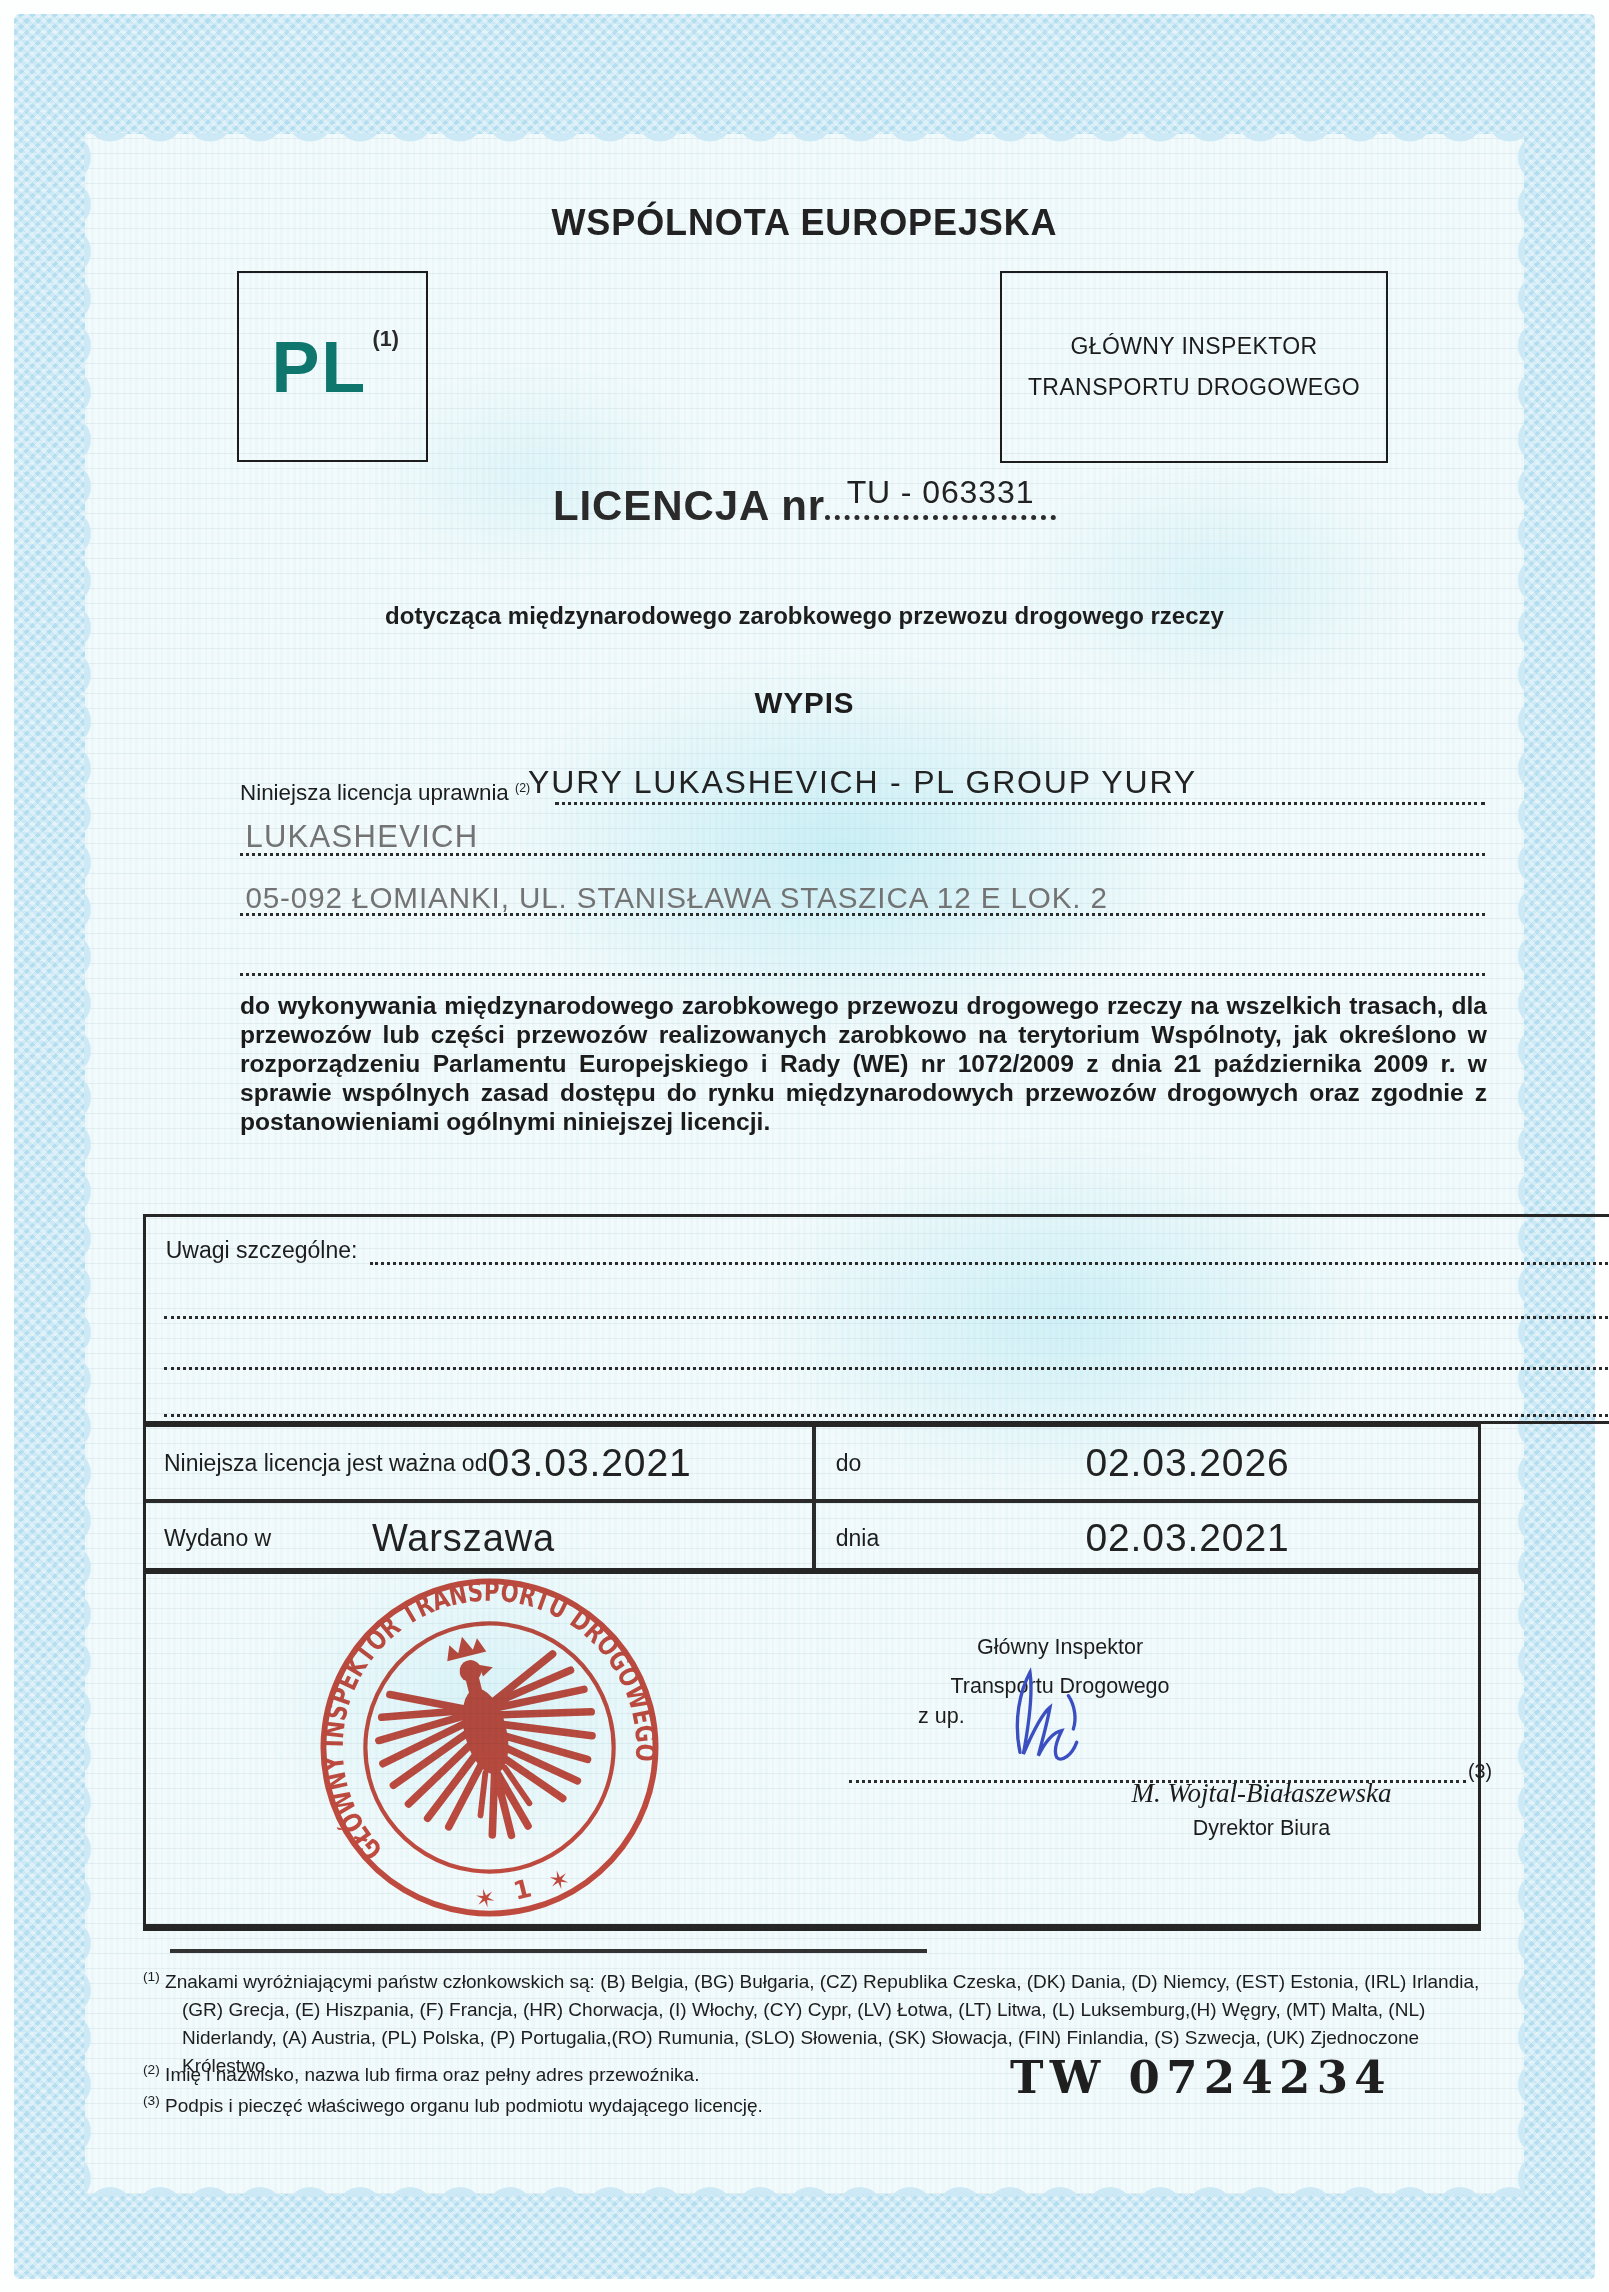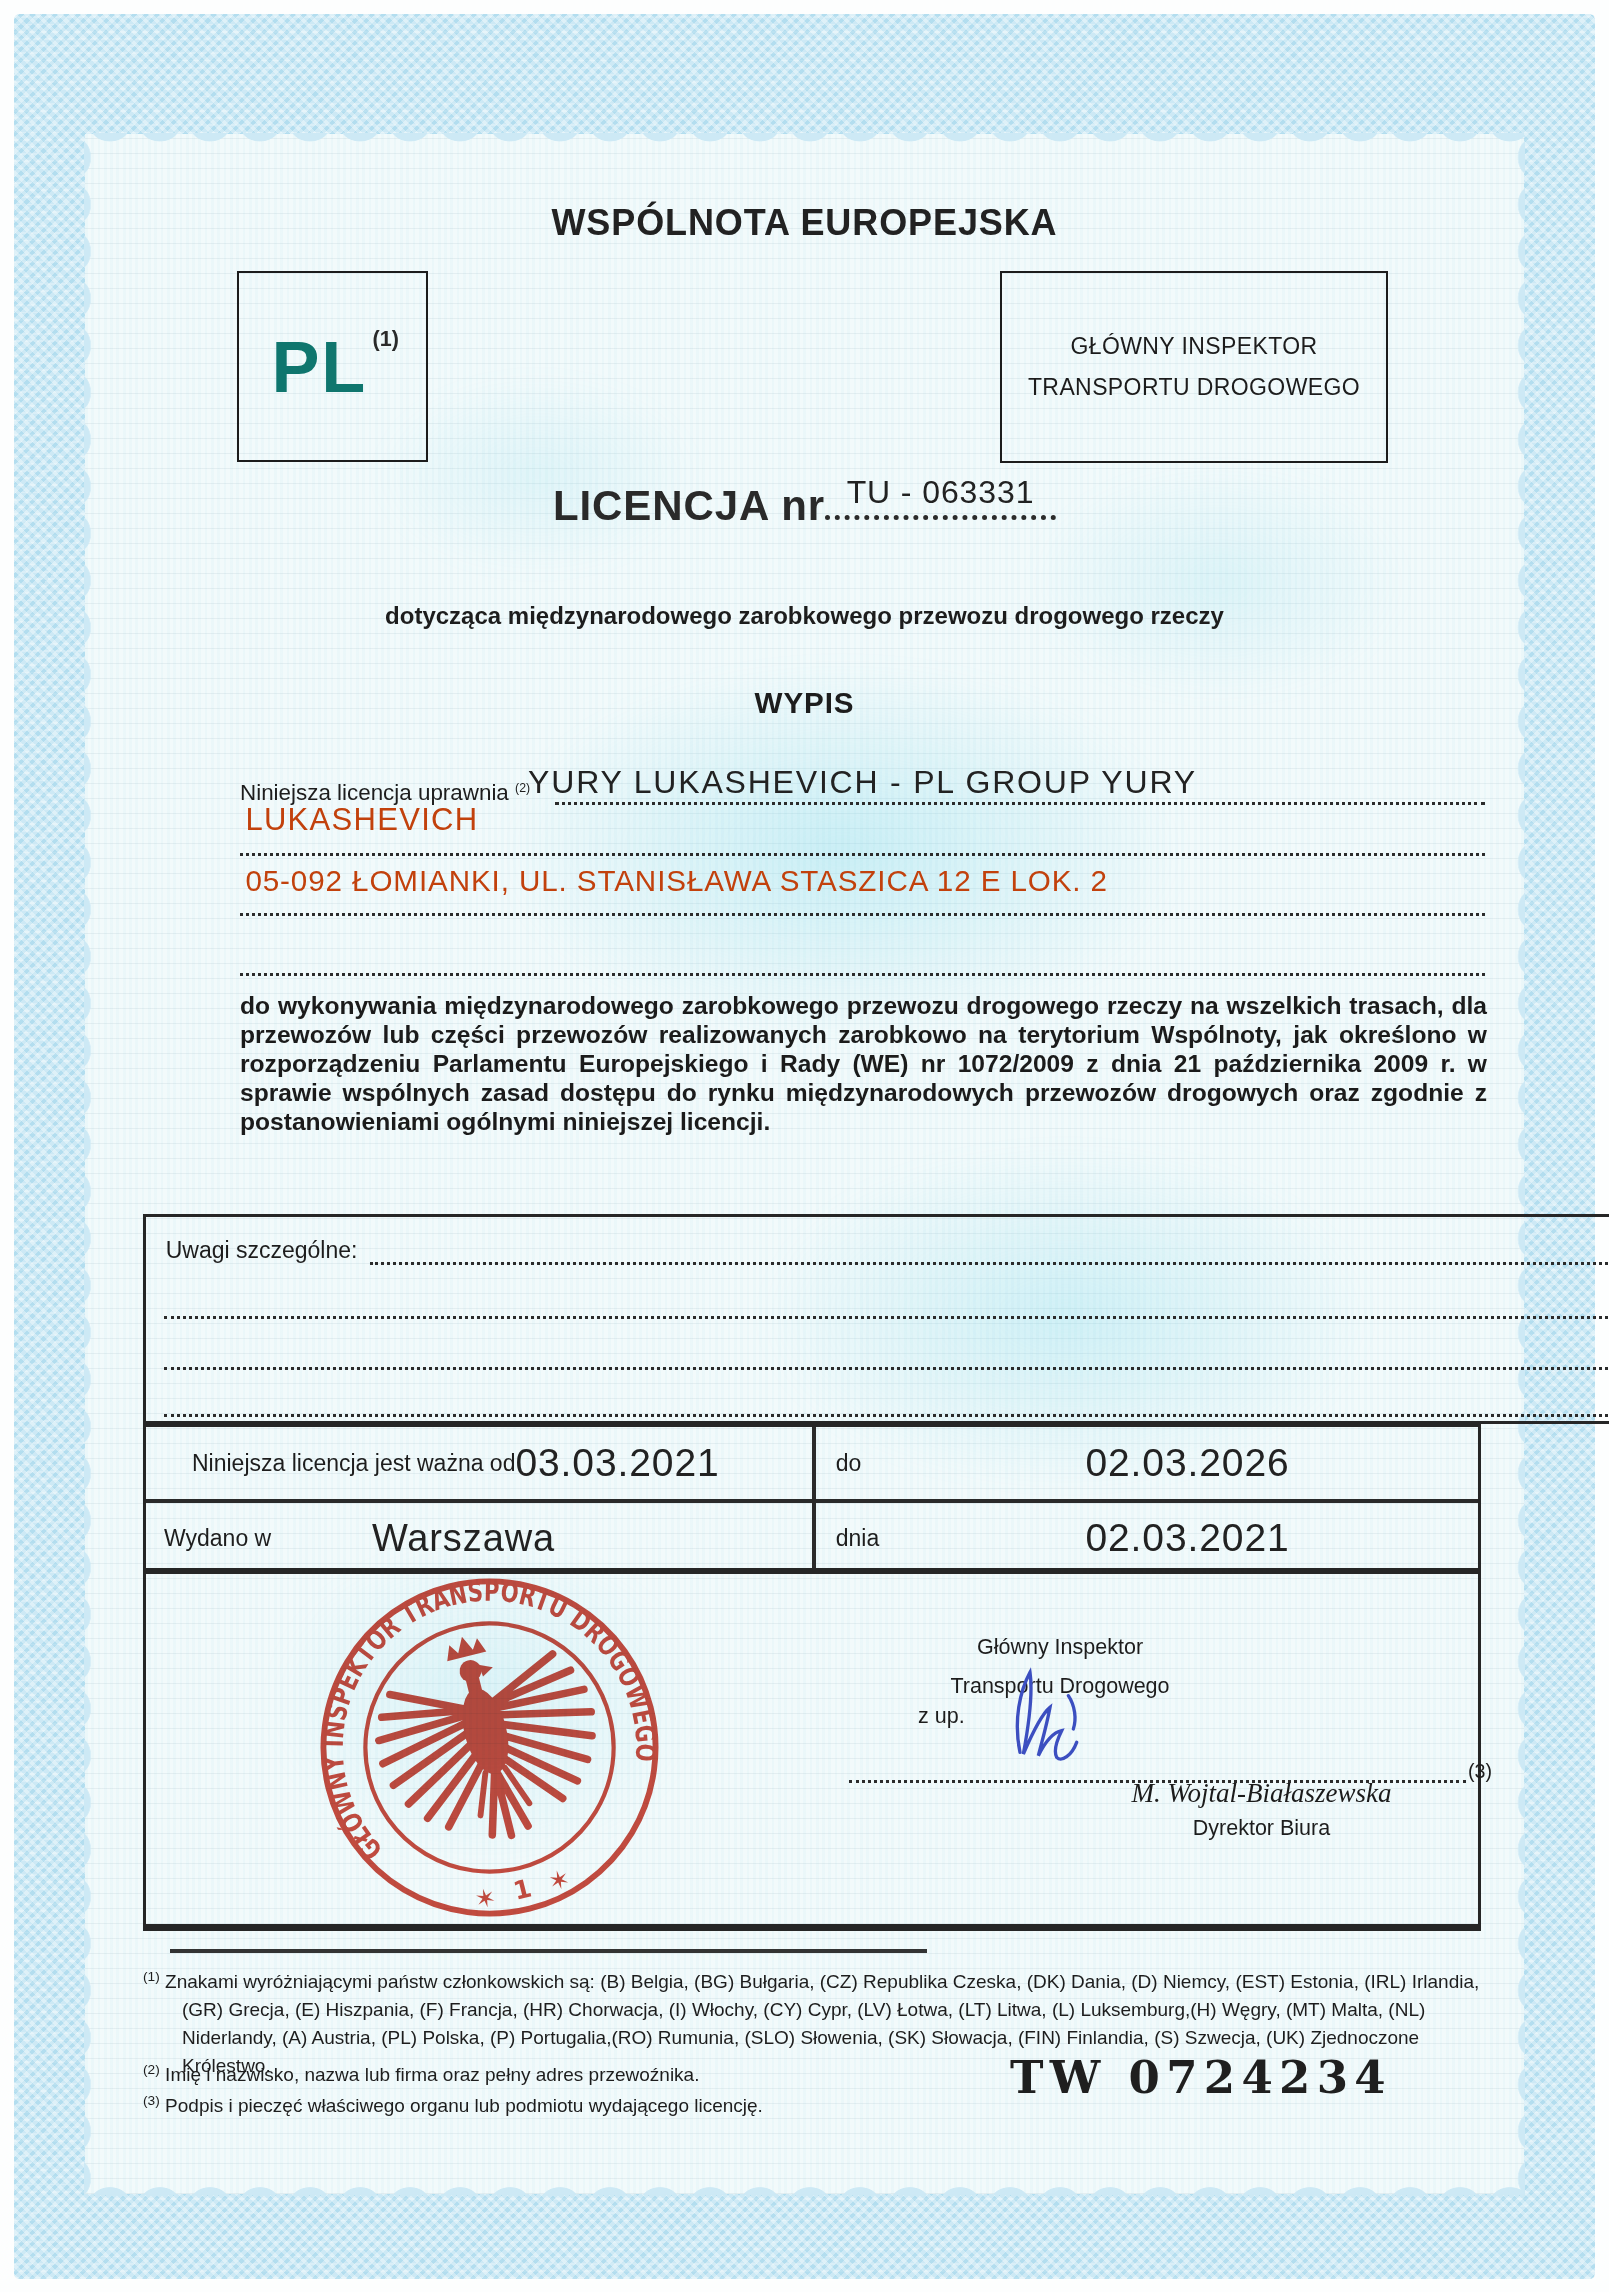--- a/index.html
+++ b/index.html
@@ -61,37 +61,37 @@
   .holder-line { position:absolute; left:240px; width:1245px; }
   .hl-a { top:765px; height:45px; }
   .hl-b { top:811px; height:45px; }
   .hl-c { top:871px; height:45px; }
   .hl-d { top:933px; height:43px; }
   .holder-label { position:absolute; left:0; bottom:3.6px; font-size:22.4px; color:#1d1d1d; white-space:nowrap; }
   .leader-rest { position:absolute; left:315px; right:0; bottom:5.4px; border-bottom:3.1px dotted #2b2b2b; }
   .leader-full { position:absolute; left:0; right:0; bottom:0; border-bottom:3.1px dotted #2b2b2b; }
   .holder-val-center { position:absolute; left:0; right:0; bottom:9px; text-align:center;
     font-size:32px; font-weight:400; letter-spacing:1.8px; color:#222; white-space:nowrap; }
-  .holder-val-left { position:absolute; left:5.4px; bottom:18px; font-size:31px; font-weight:400; letter-spacing:1.3px; color:#c2410c; white-space:nowrap; }
+  .holder-val-left { position:absolute; left:5.4px; bottom:1px; font-size:31px; font-weight:400; letter-spacing:1.3px; color:#737373; white-space:nowrap; }
 
   .terms { left:240px; top:991px; width:1247px; font-size:24.6px; line-height:29px;
     font-weight:bold; text-align:justify; color:#1b1b1b; }
 
   .remarks-box { left:143px; top:1214px; width:1598px; height:210px; border:3.6px solid #262626; }
   .remarks-label { position:absolute; left:19.7px; top:19.7px; font-size:23px; color:#1d1d1d; white-space:nowrap; }
   .rm-l1 { position:absolute; left:224px; right:16px; top:45px; }
   .rm-l2 { position:absolute; left:18px; right:16px; top:99px; }
   .rm-l3 { position:absolute; left:18px; right:16px; top:150px; }
   .rm-l4 { position:absolute; left:18px; right:16px; top:197px; }
 
   .validity-box { left:143px; top:1424px; width:1338px; height:147px; border:3.6px solid #262626; }
   .v-rowdiv { position:absolute; left:0; right:0; top:72px; height:3.6px; background:#2a2a2a; }
   .v-coldiv { position:absolute; left:666px; top:0; bottom:0; width:3.6px; background:#2a2a2a; }
   .v-cell { position:absolute; height:72px; display:flex; align-items:center; }
-  .v-c11 { left:0; top:0; width:754px; padding-left:30px;margin-left:16px; }
+  .v-c11 { left:0; top:0; width:754px; padding-left:18px; }
   .v-c12 { left:670px; top:0; right:0; padding-left:19.7px; }
   .v-c21 { left:0; top:75px; width:564px; padding-left:18px; }
   .v-c22 { left:670px; top:75px; right:0; padding-left:19.7px; }
   .v-label { font-size:23px; color:#1d1d1d; white-space:nowrap; }
   .v-value { font-size:39px; font-weight:400; letter-spacing:0.9px; color:#222; white-space:nowrap; }
   .v-val-center { position:absolute; left:81px; right:0; text-align:center; }
   .v-val-center-l { position:absolute; left:125px; right:54px; text-align:center; }
 
   .sign-box { left:143px; top:1571px; width:1338px; height:360px; border:3.6px solid #262626; border-bottom-width:7.2px; }
 

